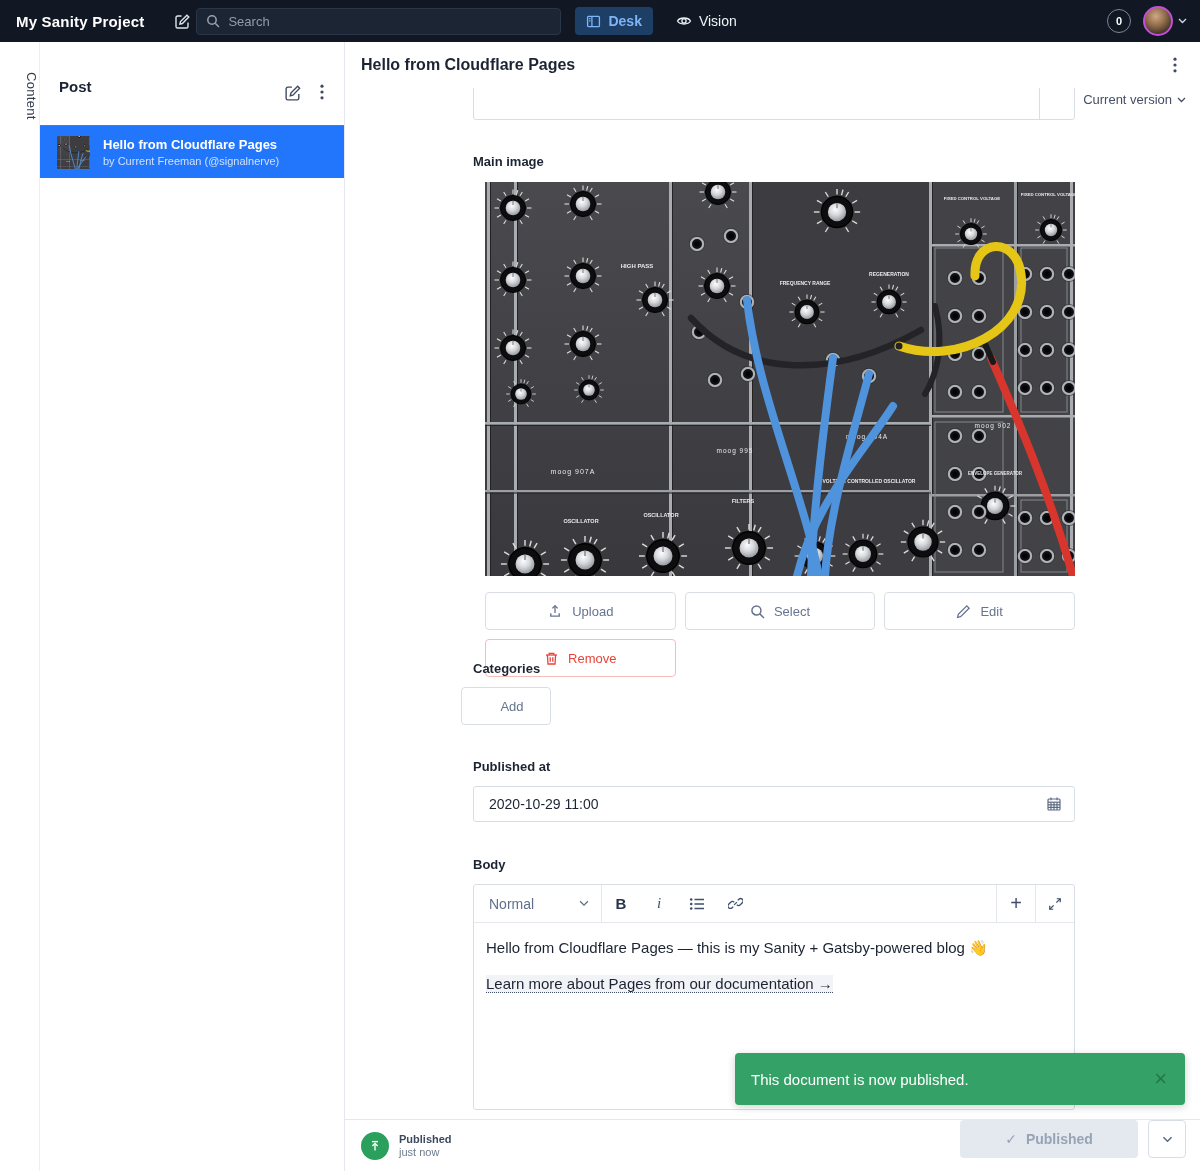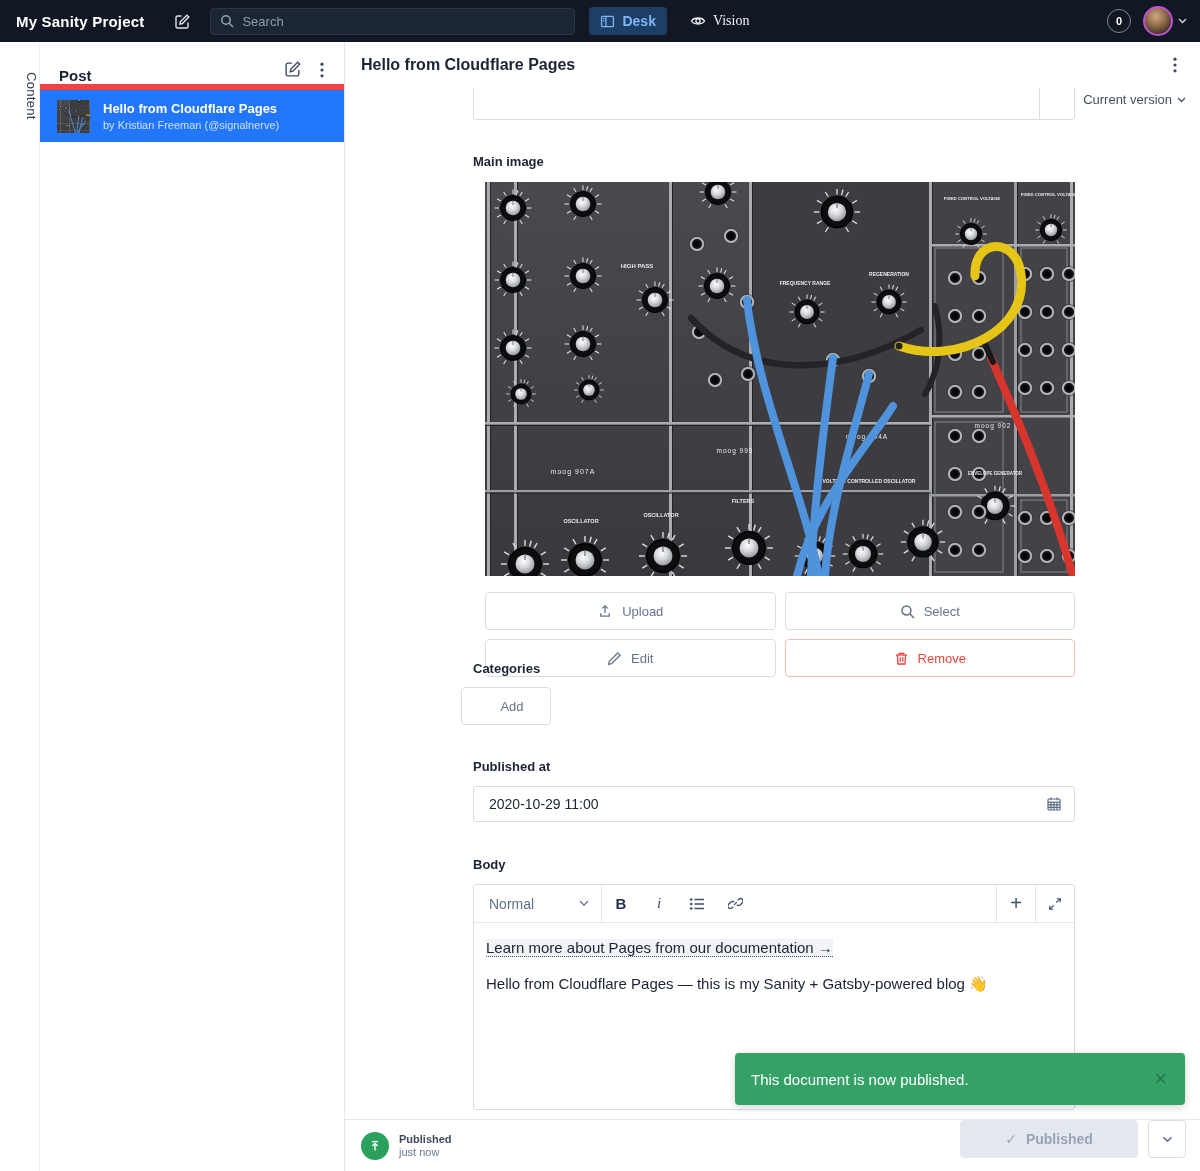--- a/index.html
+++ b/index.html
@@ -6,48 +6,48 @@
   html,body { background:#ffffff; }
   body { font-family:"Liberation Sans","DejaVu Sans",sans-serif; }
   #app { position:relative; width:1200px; height:1171px; background:#fff; overflow:hidden; }
 
   
   .navbar { position:absolute; top:0; left:0; width:1200px; height:42px; background:#111723;
             display:flex; align-items:center; z-index:30; }
   .brand { margin-left:16px; color:#fff; font-size:15px; font-weight:bold; letter-spacing:.2px; }
   .icon-btn { display:flex; align-items:center; justify-content:center; cursor:pointer; }
   .nav-compose { margin-left:24px; width:28px; height:28px; color:#dfe4ec; }
-  .nav-search { margin-left:14px; width:365px; height:27px; background:#1c2534; border:1px solid #2a3547;
+  .nav-search { width:365px; height:27px; background:#1c2534; border:1px solid #2a3547;
                 border-radius:4px; display:flex; align-items:center; padding:0 9px; }
   .nav-search svg { color:#97a1b2; flex:0 0 auto; }
   .nav-search input { flex:1; margin-left:8px; background:transparent; border:none; outline:none;
                       color:#e7ebf2; font-size:13px; font-family:inherit; }
   .nav-search input::placeholder { color:#929cae; }
   .tab { display:flex; align-items:center; gap:7px; height:28px; padding:0 11px; border-radius:4px;
          font-size:14px; cursor:pointer; }
   .tab-desk { margin-left:14px; background:#1d3f66; color:#7fb5f7; font-weight:600; }
-  .tab-vision { margin-left:12px; color:#eef1f5;font-family:Liberation Serif, serif; }
+  .tab-vision { margin-left:12px; color:#eef1f5; }
   .nav-spacer { flex:1; }
   .presence-badge { width:24px; height:24px; border:1.5px solid #7e8795; border-radius:50%;
                     color:#fff; font-size:11px; font-weight:bold; display:flex; align-items:center;
                     justify-content:center; margin-right:12px; cursor:pointer; }
   .avatar { width:30px; height:30px; border-radius:50%; border:2px solid #c24fd8; margin-right:5px; cursor:pointer;
             background:radial-gradient(circle at 42% 32%, #cfa985 0%, #97714f 38%, #4a3a2c 72%, #23201c 100%); }
   .nav-chev { margin-right:13px; color:#cfd6e0; }
 
   
   .rail { position:absolute; top:42px; left:0; width:40px; bottom:0; background:#fff;
           border-right:1px solid #eceff3; z-index:10; }
   .rail-label { writing-mode:vertical-rl; font-size:13px; color:#333c4e; margin:16px auto 0 auto;
                 display:block; width:100%; text-align:left; padding-top:14px; letter-spacing:.3px; }
 
   
   .list-pane { position:absolute; top:42px; left:40px; width:305px; bottom:0; background:#fff;
                border-right:1px solid #e4e8ee; z-index:10; }
-  .pane-header { height:48px; border-bottom:6px solid #ef4444; display:flex; align-items:flex-end; }
+  .pane-header { height:48px; border-bottom:1px solid #ef4444; display:flex; align-items:flex-start;margin-top:36px; }
   .pane-title { margin-left:19px; font-size:15px; font-weight:600; color:#1c2433; }
   .pane-header .icon-btn { color:#3e4a61; }
   .pane-compose { margin-left:auto; width:30px; height:30px; }
   .pane-kebab { width:28px; height:28px; margin-right:8px; }
   .post-item { height:52px; background:#2276fc; display:flex; align-items:center; padding-left:17px; cursor:pointer; }
   .thumb { width:33px; height:33px; border-radius:2px; overflow:hidden; flex:0 0 auto; background:#333; }
   .post-item-text { margin-left:13px; overflow:hidden; }
   .post-item-title { color:#fff; font-size:13px; font-weight:600; line-height:16px; white-space:nowrap; }
   .post-item-sub { color:#cfe0fb; font-size:11px; margin-top:2px; white-space:nowrap; }
 
@@ -63,21 +63,21 @@
   .partial-field { position:absolute; left:128px; top:-16px; width:602px; height:48px; background:#fff;
                    border:1px solid #d9dee6; border-radius:3px; z-index:1; }
   .partial-field .gen-seg { position:absolute; right:0; top:0; bottom:0; width:35px; border-left:1px solid #d9dee6; }
 
   .field-label { position:absolute; left:128px; font-size:13px; font-weight:600; color:#1c2433; }
 
   .image-frame { position:absolute; left:140px; top:94px; width:590px; height:394px; cursor:pointer; }
   .image-frame svg.synth { display:block; width:590px; height:394px; }
 
   .img-buttons { position:absolute; left:140px; top:504px; width:590px; display:grid;
-                 grid-template-columns:1fr 1fr; gap:9px; }
+                 grid-template-columns:1fr 1fr 1fr; gap:9px; }
   .btn { height:38px; border:1px solid #d9dee6; border-radius:4px; background:#fff; display:flex;
          align-items:center; justify-content:center; gap:9px; font-size:13px; color:#66748f;
          font-family:inherit; cursor:pointer; }
   .btn svg { color:#66748f; }
   .btn.danger { color:#e8453a; border-color:#f4beb8; }
   .btn.danger svg { color:#e8453a; }
 
   .add-btn { position:absolute; left:116px; top:599px; width:90px;padding-left:12px; }
 
   .pub-input { position:absolute; left:128px; top:698px; width:602px; height:36px; border:1px solid #d9dee6;
@@ -376,21 +376,21 @@
       </div>
     </div>
     <div class="post-item">
       <div class="thumb">
         <svg width="33" height="33" viewBox="150 30 300 300">
             <use href="#synth-art"></use>
           </svg>
       </div>
       <div class="post-item-text">
         <div class="post-item-title">Hello from Cloudflare Pages</div>
-        <div class="post-item-sub">by Kristian Freeman (@signalnerve)</div>
+        <div class="post-item-sub">by Current Freeman (@signalnerve)</div>
       </div>
     </div>
   </div>
 
   <div class="main-pane">
     <div class="doc-header">
       <span class="doc-title">Hello from Cloudflare Pages</span>
       <div class="icon-btn doc-kebab">
         <svg class="ic" width="4" height="16" viewBox="0 0 4 16" fill="currentColor">
           <circle cx="2" cy="2.2" r="1.6"></circle>
@@ -513,25 +513,25 @@
             <svg class="ic" width="14" height="14" viewBox="0 0 16 16" fill="none" stroke="currentColor" stroke-width="1.4">
               <path d="M10 2h4v4"></path>
                 <path d="M14 2 9.5 6.5"></path>
                 <path d="M6 14H2v-4"></path>
                 <path d="M2 14l4.5-4.5"></path>
             </svg>
           </div>
         </div>
         <div class="ed-content">
           <p>
-            <span class="hl">Learn more about Pages from our documentation →</span>
+            <span>Hello from Cloudflare Pages — this is my Sanity + Gatsby-powered blog</span>
+            <span class="emoji">👋</span>
           </p>
           <p>
-            <span>Hello from Cloudflare Pages — this is my Sanity + Gatsby-powered blog</span>
-            <span class="emoji">👋</span>
+            <span class="hl">Learn more about Pages from our documentation →</span>
           </p>
         </div>
       </div>
 
       <div class="toast">
         <span class="toast-msg">This document is now published.</span>
         <span class="toast-close">×</span>
       </div>
 
     </div>

